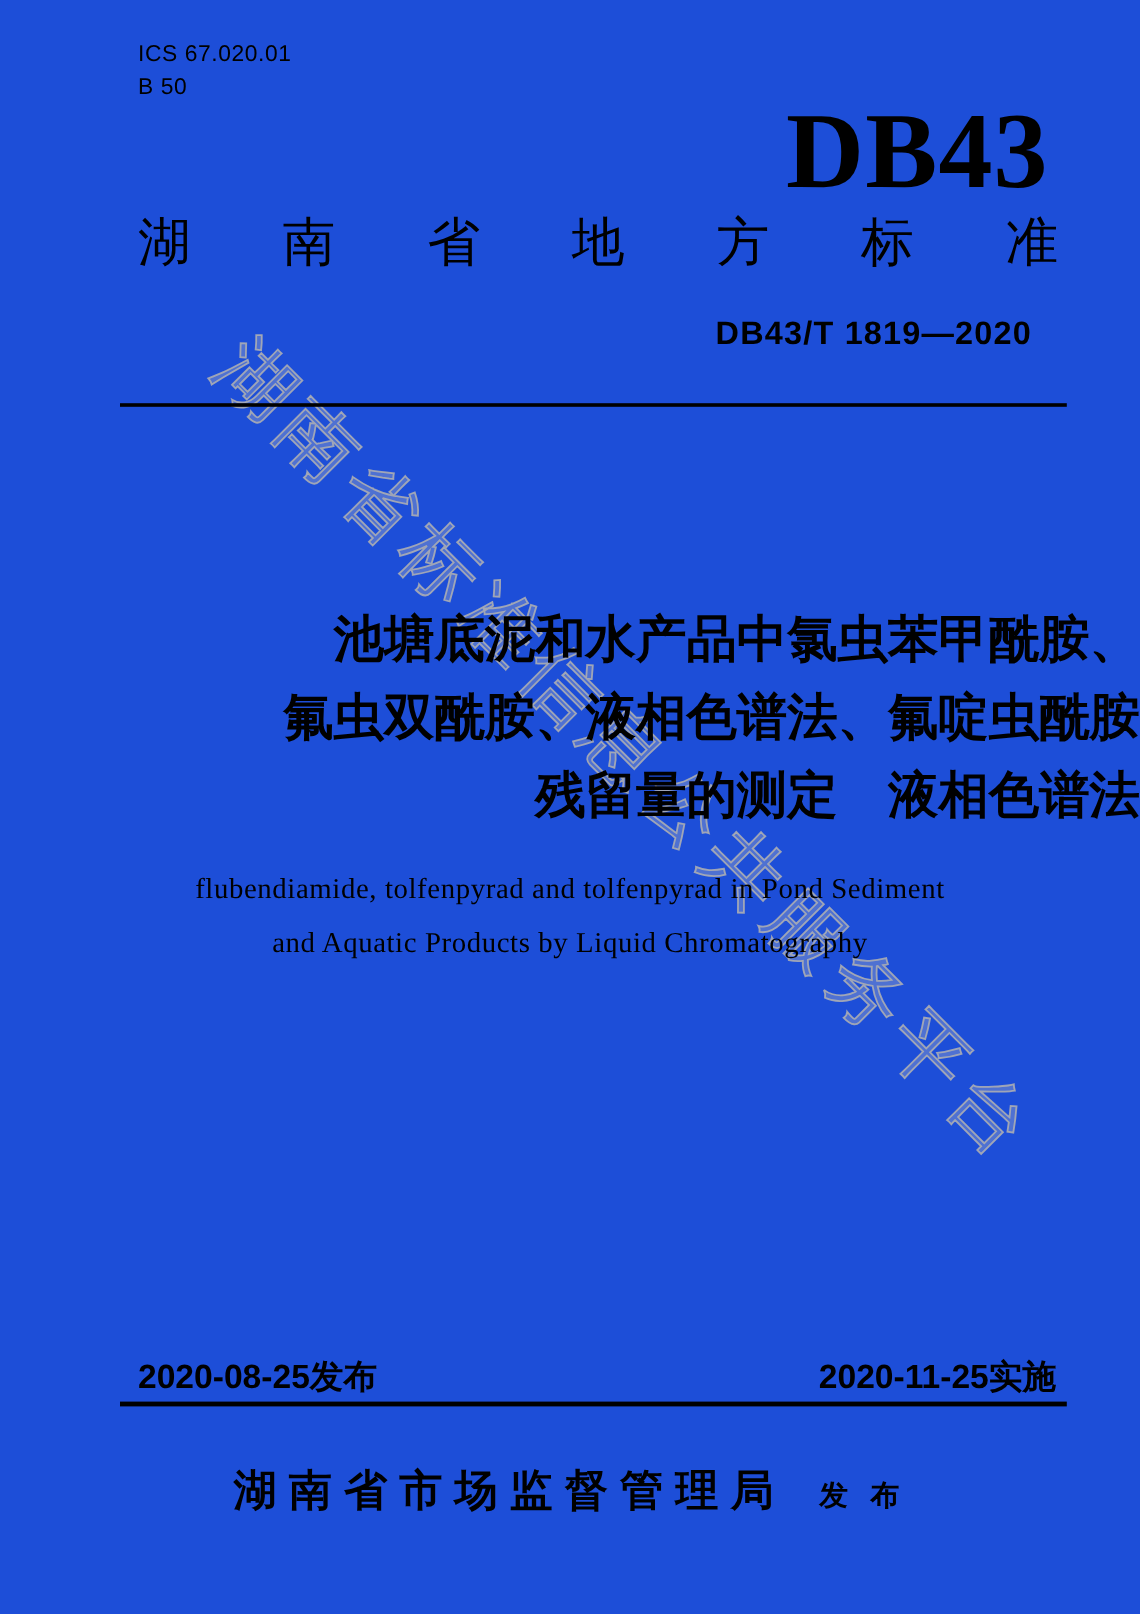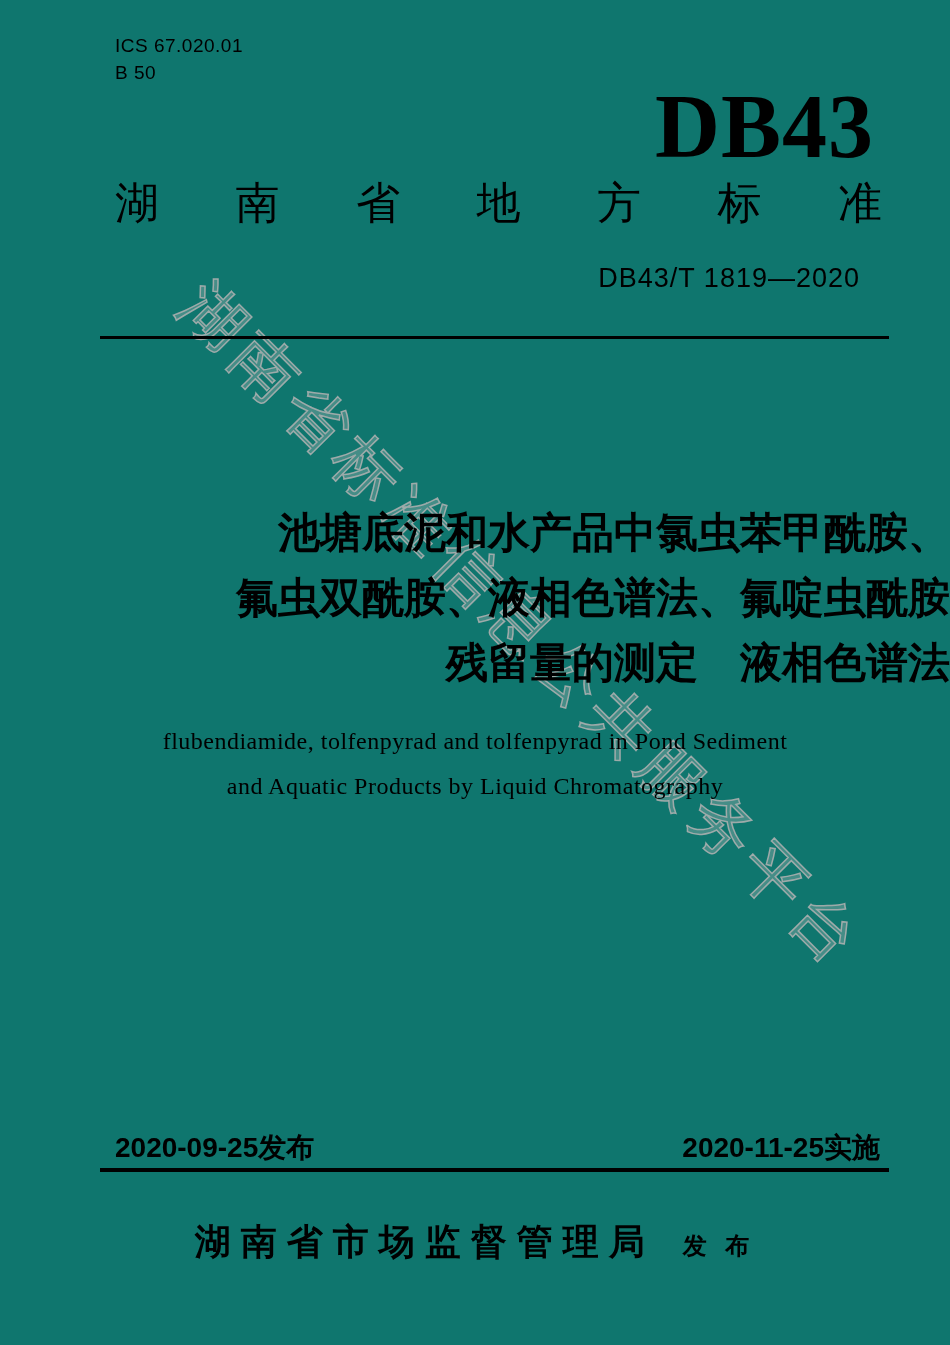--- a/index.html
+++ b/index.html
@@ -1,20 +1,20 @@
 <!DOCTYPE html>
 <html><head>
 <meta charset="utf-8">
 <style>
   html, body { margin: 0; padding: 0; background: #ffffff; }
   .page {
     position: relative;
     width: 950px;
     height: 1345px;
-    background: #0f766e;
+    background: #1d4ed8;
     overflow: hidden;
     font-family: "Liberation Sans", sans-serif;
     color: #000000;
   }
   .layer { position: absolute; z-index: 1; }
 
   .ics-block {
     top: 32px; left: 115px;
     font-size: 19px; line-height: 27px;
     letter-spacing: 0.5px;
@@ -35,21 +35,21 @@
     font-size: 44px; line-height: 50px;
     text-align: justify;
     text-align-last: justify;
     white-space: nowrap;
   }
 
   .standard-number {
     top: 263px; right: 90px;
     font-size: 27px; line-height: 30px;
     letter-spacing: 1px;
-    font-weight: 400;
+    font-weight: 700;
   }
 
   .rule-top {
     top: 336px; left: 100px;
     width: 789px; height: 3px;
     background: #000000;
   }
 
   .watermark {
     position: absolute;
@@ -143,21 +143,21 @@
     <div>氟虫双酰胺、液相色谱法、氟啶虫酰胺</div>
     <div>残留量的测定　液相色谱法</div>
   </div>
 
   <div class="layer doc-title-en">
     <div>flubendiamide, tolfenpyrad and tolfenpyrad in Pond Sediment</div>
     <div>and Aquatic Products by Liquid Chromatography</div>
   </div>
 
   <div class="layer dates-row">
-    <div>2020-09-25发布</div>
+    <div>2020-08-25发布</div>
     <div>2020-11-25实施</div>
   </div>
 
   <div class="layer rule-bottom"></div>
 
   <div class="layer publisher-row">
     <span class="publisher-name">湖南省市场监督管理局</span>
     <span class="publish-label">发 布</span>
   </div>
 

